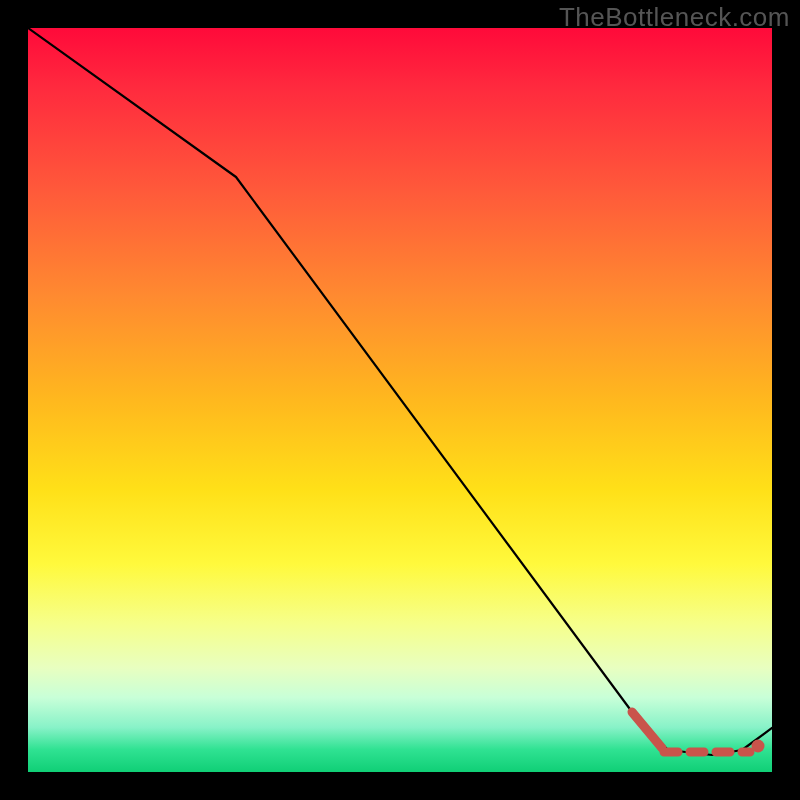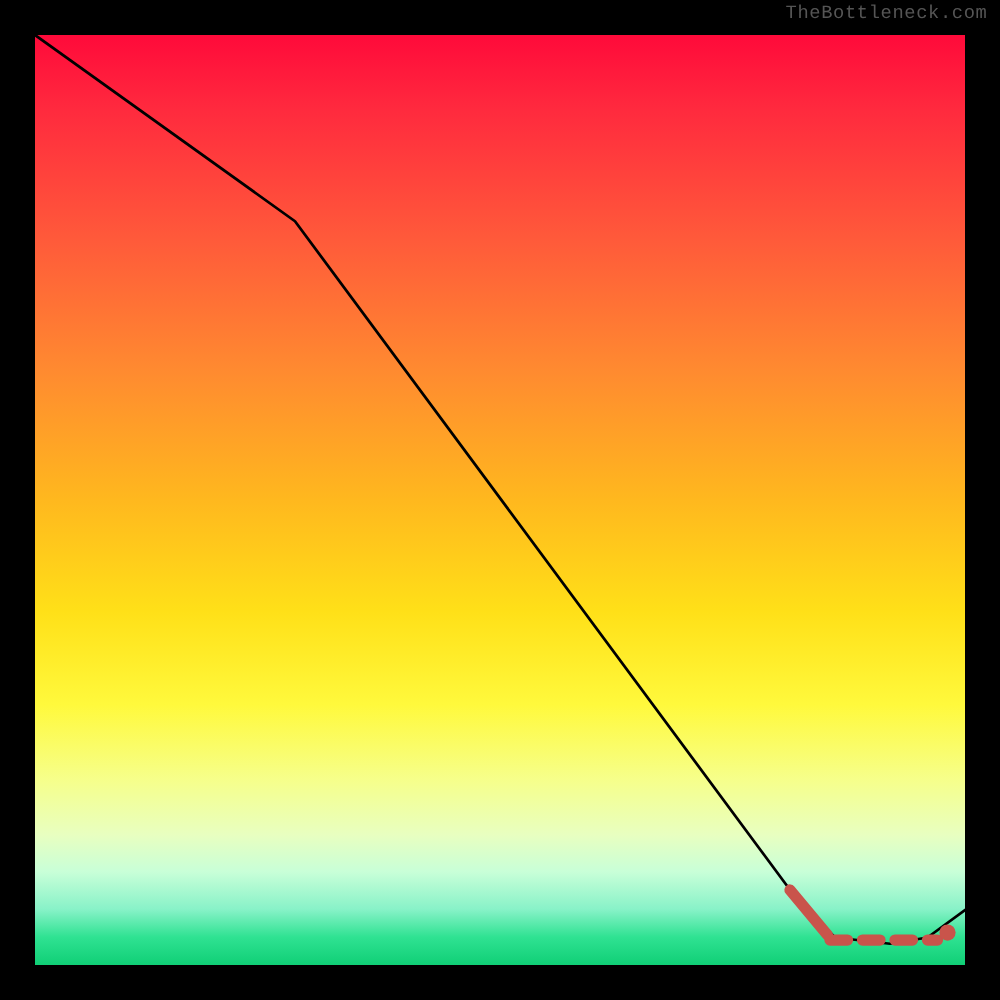--- a/index.html
+++ b/index.html
@@ -15,25 +15,24 @@
     position: relative;
     width: 800px;
     height: 800px;
     background: #000;
   }
   .watermark {
     position: absolute;
     top: 2px;
     right: 10px;
     color: #555;
-    font-size: 15px;
+    font-size: 26px;
     font-weight: 500;
     letter-spacing: 0.5px;
     z-index: 10;
-    font-family: Liberation Mono, monospace;
   }
   .plot {
     position: absolute;
     left: 28px;
     top: 28px;
     width: 744px;
     height: 744px;
     
     background: linear-gradient(
       to bottom,

